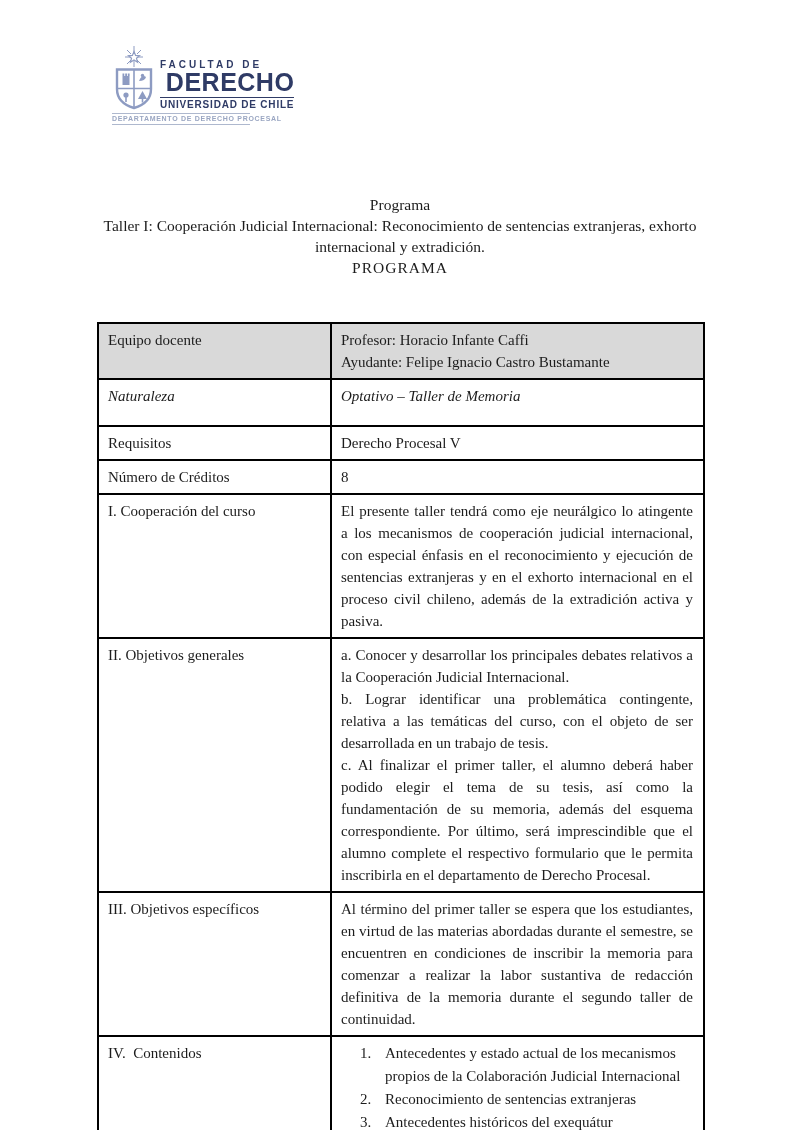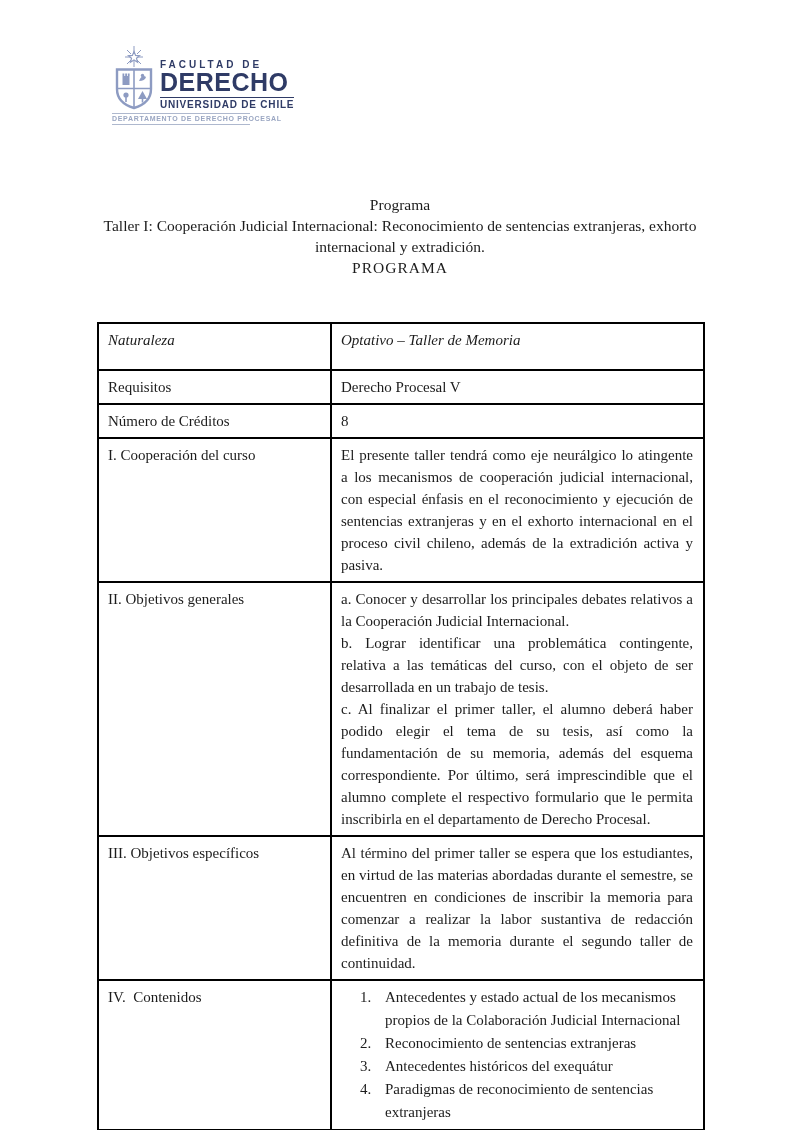--- a/index.html
+++ b/index.html
@@ -11,21 +11,21 @@
     -webkit-font-smoothing:antialiased;
   }
   .page{position:relative;width:800px;height:1130px;overflow:hidden;background:#fff;}
 
   
   .logo{position:absolute;left:112px;top:46px;width:138px;font-family:"Liberation Sans", sans-serif;}
   .logo-row{display:flex;align-items:flex-start;}
   .crest{display:block;flex:0 0 auto;}
   .logo-text{margin-left:4px;padding-top:13px;}
   .logo-l1{font-size:10px;font-weight:bold;letter-spacing:3px;color:#2F3B66;white-space:nowrap;}
-  .logo-l2{font-size:25px;font-weight:bold;letter-spacing:0.5px;line-height:1.02;color:#2F3B66;white-space:nowrap;}
+  .logo-l2{font-size:25px;font-weight:bold;letter-spacing:0.5px;line-height:1.02;color:#2F3B66;white-space:nowrap;text-align:right;}
   .logo-l3{font-size:10px;font-weight:bold;letter-spacing:0.8px;color:#2F3B66;border-top:1.5px solid #2F3B66;padding-top:1px;margin-top:1px;white-space:nowrap;}
   .logo-banner{
     margin-top:3px;text-align:center;
     font-size:7px;letter-spacing:0.7px;font-weight:bold;
     color:#9AA6C2;border-top:1px solid #AEB8CE;border-bottom:1px solid #AEB8CE;
     padding:1px 0 2px;white-space:nowrap;
   }
 
   
   .titles{position:absolute;left:80px;top:194px;width:640px;text-align:center;font-size:15.5px;line-height:21px;}
@@ -114,20 +114,27 @@
     <p>Taller I: Cooperación Judicial Internacional: Reconocimiento de sentencias extranjeras, exhorto internacional y extradición.</p>
     <p class="doc-heading">PROGRAMA</p>
   </div>
 
   <table class="doc-table">
     <colgroup>
         <col class="c1">
         <col class="c2">
       </colgroup>
     <tbody>
+      <tr class="r0 shaded">
+        <td>Equipo docente</td>
+        <td>
+          <p>Profesor: Horacio Infante Caffi</p>
+          <p>Ayudante: Felipe Ignacio Castro Bustamante</p>
+        </td>
+      </tr>
       <tr class="r1">
         <td>Naturaleza</td>
         <td>Optativo – Taller de Memoria</td>
       </tr>
       <tr class="r2">
         <td>Requisitos</td>
         <td>Derecho Procesal V</td>
       </tr>
       <tr class="r3">
         <td>Número de Créditos</td>

